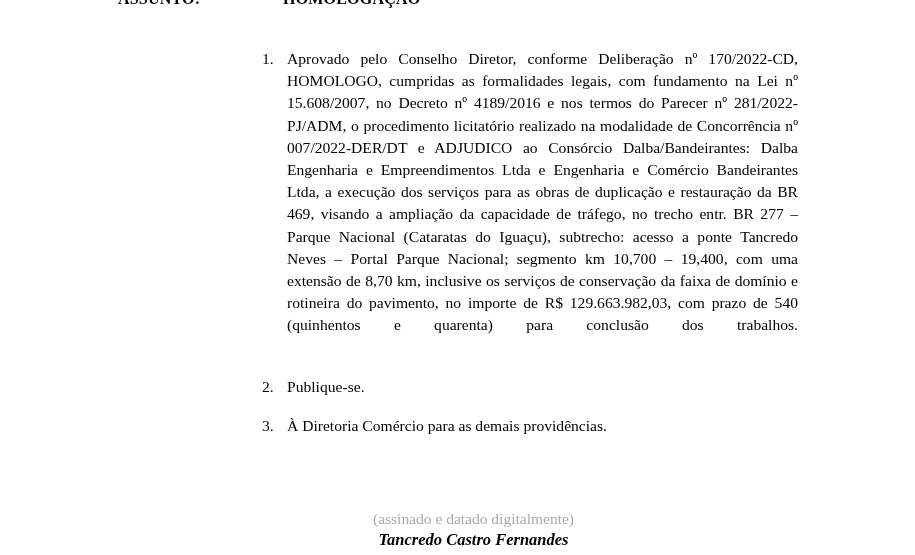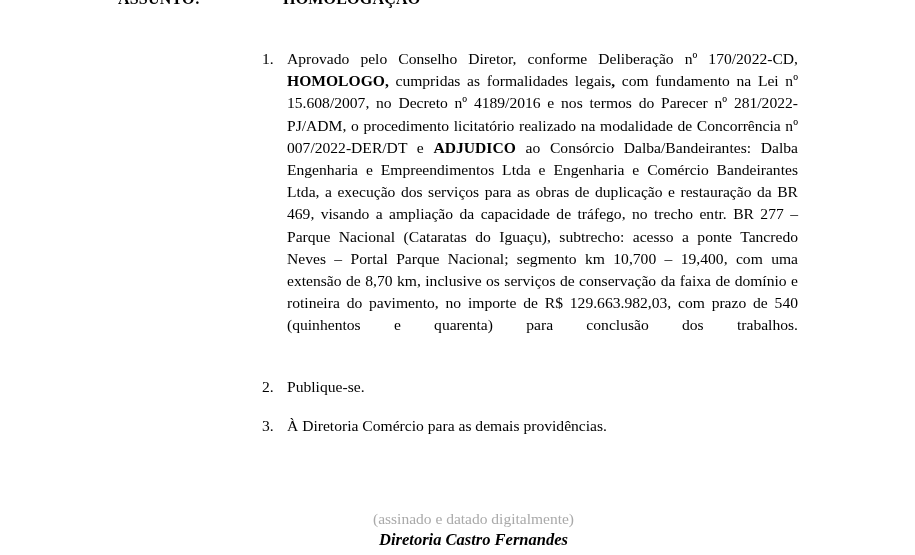--- a/index.html
+++ b/index.html
@@ -82,21 +82,21 @@
   .item-justify .list-text::after {
     content: "";
     display: inline-block;
     width: 100%;
   }
   .item-short {
     text-align: left;
   }
 
   b, .bold {
-    font-weight: bold;
+    font-weight: normal;
   }
 
   
   .signature-block {
     position: absolute;
     top: 508px;
     left: 0;
     width: 915px;
     text-align: center;
   }
@@ -134,16 +134,16 @@
         <span class="list-text"><span>Publique-se.</span></span>
       </div>
       <div class="list-item item-short">
         <span class="list-marker">3.</span>
         <span class="list-text"><span>À Diretoria Comércio para as demais providências.</span></span>
       </div>
     </div>
 
   <div class="signature-block">
     <div class="sig-note">(assinado e datado digitalmente)</div>
-    <div class="sig-name">Diretoria Castro Fernandes</div>
+    <div class="sig-name">Tancredo Castro Fernandes</div>
   </div>
 
 </div>
 
 </body></html>

